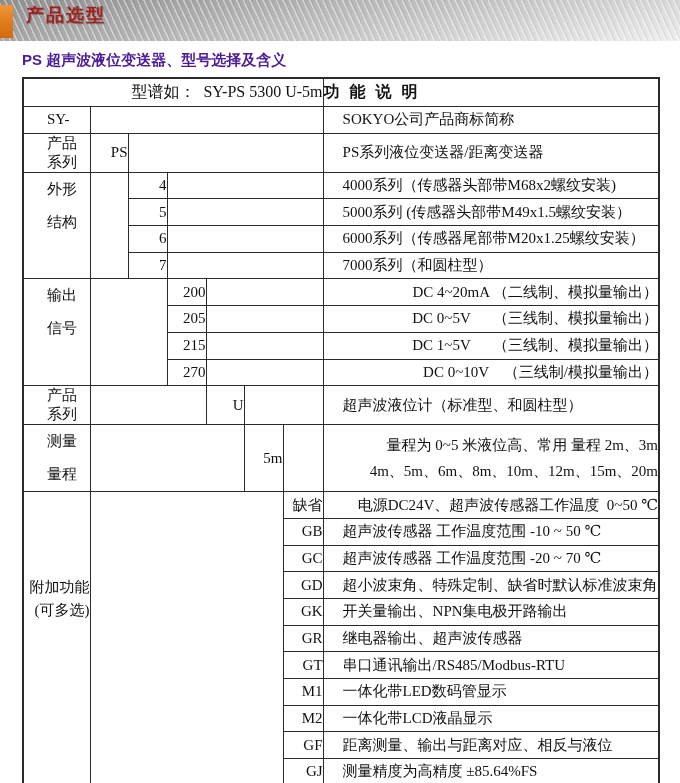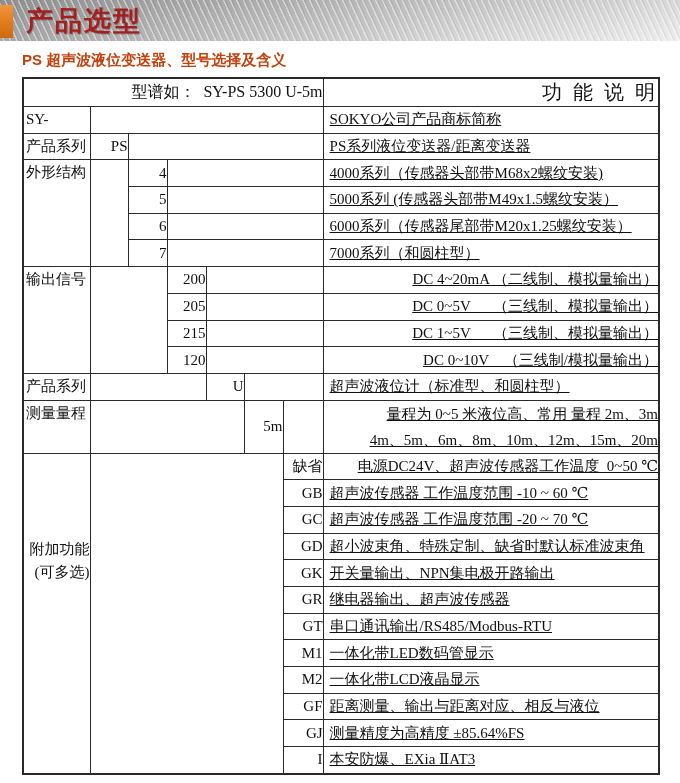--- a/index.html
+++ b/index.html
@@ -22,30 +22,30 @@
       linear-gradient(170deg, #8f8f8f 0%, #b5b5b5 38%, #d8d8d8 75%, #efefef 100%);
   }
   .accent-bar {
     position: absolute; left: 0; top: 5px;
     width: 13px; height: 33px;
     background: linear-gradient(180deg, #f0953a 0%, #e07b1c 55%, #cf6a10 100%);
   }
   .banner-title {
     position: absolute; left: 26px; top: 3px; margin: 0;
     font-family: "Liberation Sans", "DejaVu Sans", sans-serif;
-    font-size: 27px; font-weight: bold; letter-spacing: 2px;
+    font-size: 18px; font-weight: bold; letter-spacing: 2px;
     color: #a61f1f;
     text-shadow: 1px 1px 0 rgba(60,60,60,.35);
   }
 
   
   .subtitle {
     margin: 10px 0 7px 22px;
     font-family: "Liberation Sans", "DejaVu Sans", sans-serif;
-    font-size: 15px; font-weight: bold; color: #c2410c;
+    font-size: 15px; font-weight: bold; color: #4c1d95;
   }
 
   
   table.model-table {
     margin-left: 22px;
     width: 638px;
     table-layout: fixed;
     border-collapse: collapse;
     border: 2px solid #2a2a2a;
     font-family: "Liberation Serif", "DejaVu Serif", serif;
@@ -55,25 +55,25 @@
     border: 1px solid #2a2a2a;
     height: 25.7px;
     padding: 0;
     vertical-align: middle;
     overflow: hidden;
   }
   tr.hdr-row td { height: 27px; }
   tr.range-row td { height: 52px; }
 
   td.model   { padding-left: 8px; font-size: 16px; }
-  td.fn-hdr  { text-align: right; font-size: 20px; letter-spacing: 3px; }
-  td.lbl     { padding-left: 2px; }
-  td.va-top  { vertical-align: top; line-height: 25px; }
+  td.fn-hdr  { text-align: left; font-size: 16px; letter-spacing: 3px; font-weight: bold; }
+  td.lbl     { padding-left: 23px; }
+  td.va-top  { vertical-align: top; line-height: 33px; }
   td.code    { text-align: right; }
-  td.desc    { padding-left: 6px; text-decoration: underline; }
+  td.desc    { padding-left: 19px; }
   td.range-desc { line-height: 26px; margin-left: 16px; }
   td.addons-lbl {
     vertical-align: top;
     padding-top: 84px; padding-left: 5px;
     line-height: 23px;
   }
   .pre { white-space: pre-wrap; text-align: right; }
 </style>
 </head>
 <body>
@@ -151,21 +151,21 @@
         <td class="code">205</td>
         <td class="spacer" colspan="3"></td>
         <td class="desc pre">DC 0~5V      （三线制、模拟量输出）</td>
       </tr>
       <tr>
         <td class="code">215</td>
         <td class="spacer" colspan="3"></td>
         <td class="desc pre">DC 1~5V      （三线制、模拟量输出）</td>
       </tr>
       <tr>
-        <td class="code">120</td>
+        <td class="code">270</td>
         <td class="spacer" colspan="3"></td>
         <td class="desc pre">DC 0~10V    （三线制/模拟量输出）</td>
       </tr>
 
       <tr>
         <td class="lbl">产品系列</td>
         <td class="spacer" colspan="3"></td>
         <td class="code">U</td>
         <td class="spacer" colspan="2"></td>
         <td class="desc">超声波液位计（标准型、和圆柱型）</td>
@@ -182,21 +182,21 @@
 
       <tr>
         <td class="lbl addons-lbl pre" rowspan="13">附加功能
 (可多选)</td>
         <td class="spacer" colspan="5" rowspan="13"></td>
         <td class="code">缺省</td>
         <td class="desc pre">电源DC24V、超声波传感器工作温度  0~50 ℃</td>
       </tr>
       <tr>
         <td class="code">GB</td>
-        <td class="desc">超声波传感器 工作温度范围 -10 ~ 60 ℃</td>
+        <td class="desc">超声波传感器 工作温度范围 -10 ~ 50 ℃</td>
       </tr>
       <tr>
         <td class="code">GC</td>
         <td class="desc">超声波传感器 工作温度范围 -20 ~ 70 ℃</td>
       </tr>
       <tr>
         <td class="code">GD</td>
         <td class="desc">超小波束角、特殊定制、缺省时默认标准波束角</td>
       </tr>
       <tr>

